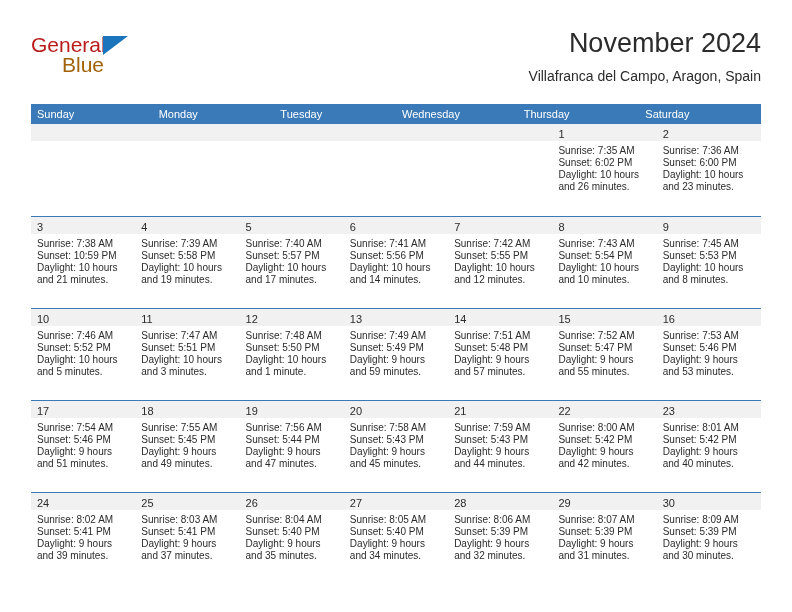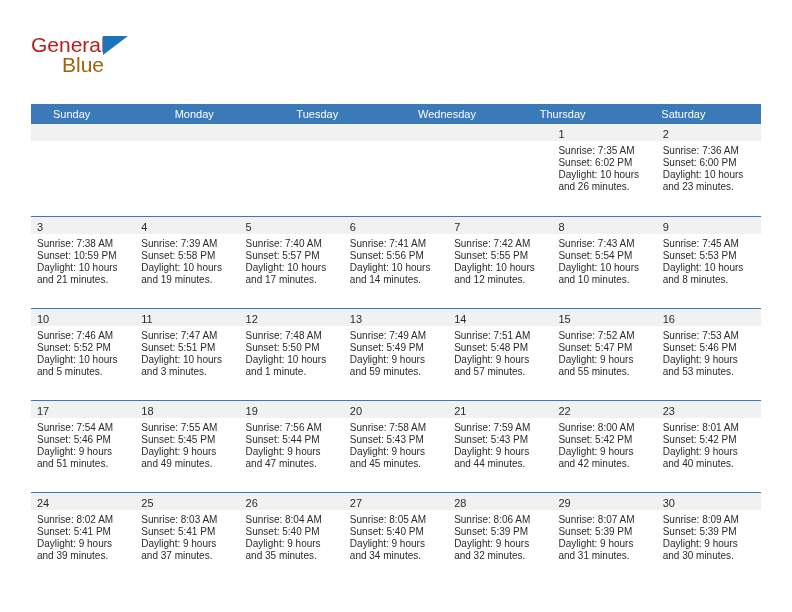--- a/index.html
+++ b/index.html
@@ -96,21 +96,21 @@
   .weekdays {
     display: flex;
     background: #3a7ab8;
     height: 20px;
   }
   .weekday {
     flex: 1 1 0;
     color: #ffffff;
     font-size: 11px;
     line-height: 20px;
-    padding-left: 22px;
+    padding-left: 6px;
     box-sizing: border-box;
     white-space: nowrap;
   }
   .week {
     display: flex;
     border-top: 1.6px solid #3a7ab8;
     height: 92px;
     box-sizing: border-box;
   }
   .week:first-of-type {
@@ -152,20 +152,24 @@
 <div class="page">
 
   <div class="header">
 
     <div class="logo">
       <span class="logo-general">General</span>
       <span class="logo-tri"></span>
       <span class="logo-blue">Blue</span>
     </div>
 
+    <div class="title-block">
+      <div class="cal-title">November 2024</div>
+      <div class="cal-subtitle">Villafranca del Campo, Aragon, Spain</div>
+    </div>
 
   </div>
 
   <div class="calendar">
     <div class="weekdays" id="weekday-row">
         <div class="weekday">Sunday</div>
         <div class="weekday">Monday</div>
         <div class="weekday">Tuesday</div>
         <div class="weekday">Wednesday</div>
         <div class="weekday">Thursday</div>

